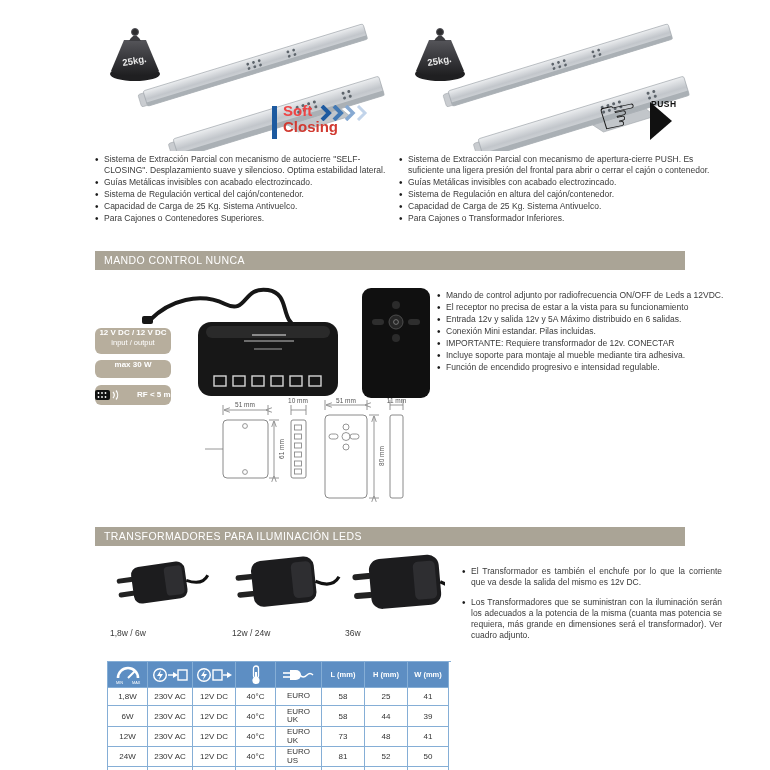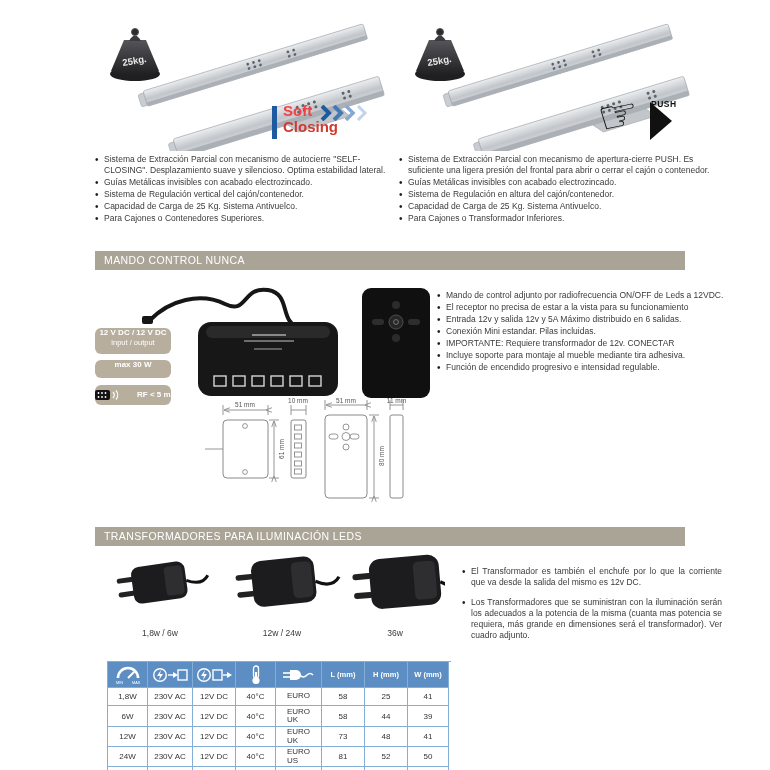--- a/index.html
+++ b/index.html
@@ -30,21 +30,21 @@
 
   
   .push-hand { font-size:46px; color:#111; transform:rotate(-12deg); line-height:46px; }
   .push-label { font-size:8.5px; font-weight:bold; color:#111; letter-spacing:.5px;padding-left:23px; }
   .push-arrow { width:0; height:0; border-left:22px solid #111; border-top:19px solid transparent; border-bottom:19px solid transparent; }
 
   
   .warning { font-size:8.5px; line-height:11.5px; color:#3a3a3a; text-align:justify; }
   .tr-bullets li { margin-bottom:9px; text-align:justify; }
 
-  .product-label { font-size:8.5px; color:#3a3a3a; text-align:center; width:100px; }
+  .product-label { font-size:8.5px; color:#3a3a3a; text-align:left; width:100px; }
 
   
   .ttable { left:107px; top:661px; width:343px; border-left:1px solid #85aed6; border-top:1px solid #85aed6; }
   .trow { display:grid; grid-template-columns:40px 45px 43px 40px 46px 43px 43px 41px; }
   .trow > div { border-right:1px solid #85aed6; border-bottom:1px solid #85aed6;
                 display:flex; align-items:center; justify-content:center; }
   .thead > div { background:#5d8ec3; height:25px; }
   .thead .htxt { color:#fff; font-size:7.5px; font-weight:bold; }
   .tbody > div { background:#fff; color:#333; font-size:8px; }
   .pre { white-space:pre-line; line-height:8.5px; }

